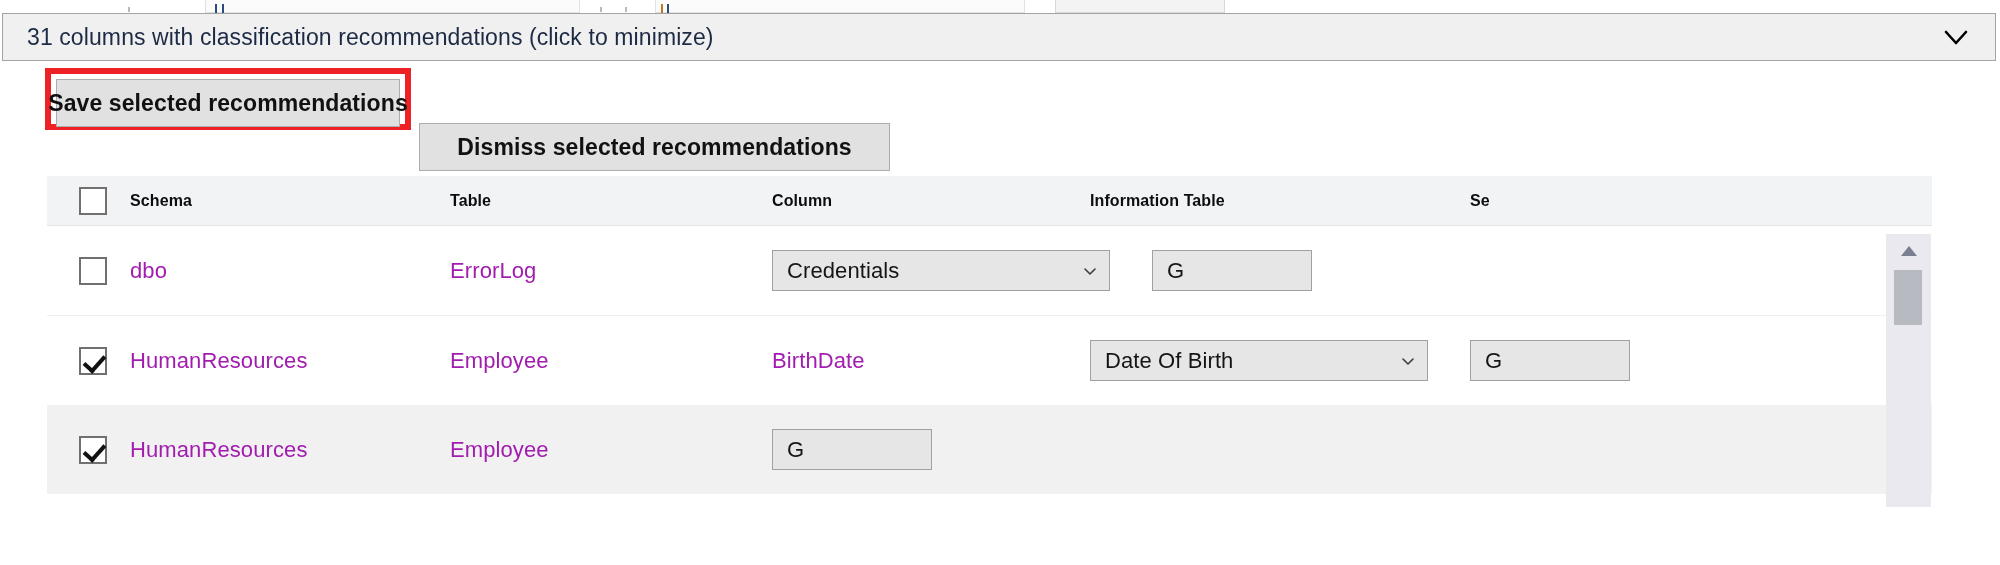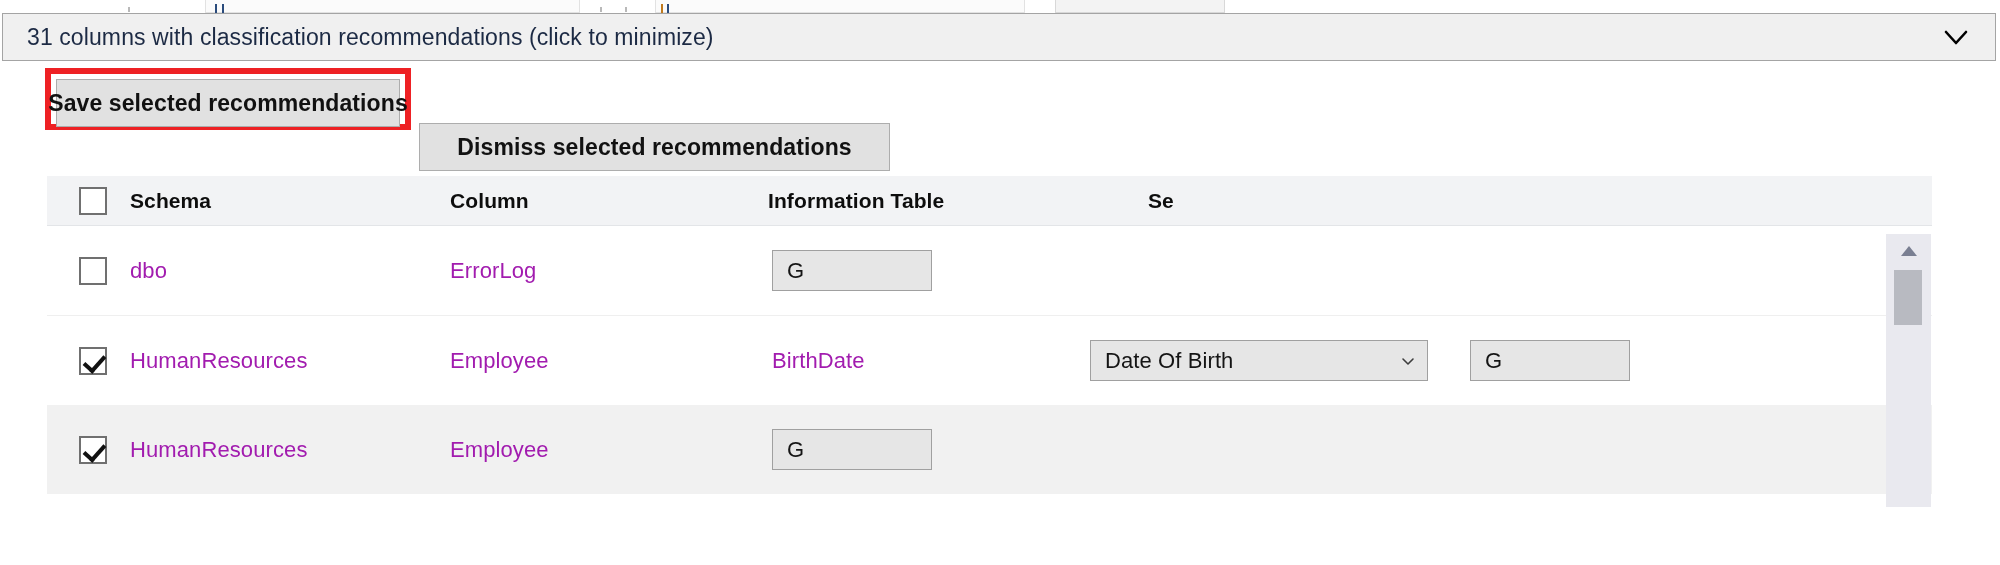--- a/index.html
+++ b/index.html
@@ -155,21 +155,21 @@
     padding-left: 8px;
     box-sizing: border-box;
   }
   .cell-schema { width: 320px; flex: 0 0 320px; }
   .cell-table  { width: 322px; flex: 0 0 322px; }
   .cell-column { width: 318px; flex: 0 0 318px; }
   .cell-type   { width: 380px; flex: 0 0 380px; }
   .cell-sens   { flex: 1 1 auto; }
 
   .grid-header .hdr-label {
-    font-size: 21px;
+    font-size: 16px;
     font-weight: bold;
     color: #0d0d0d;
     white-space: nowrap;
     letter-spacing: 0.1px;
   }
   .grid-row .cell-text {
     font-size: 22px;
     color: #a21caf;
     white-space: nowrap;
     letter-spacing: 0.1px;
@@ -282,40 +282,53 @@
 
 <div id="grid">
 
   <div class="grid-header">
     <div class="cell-check">
       <span class="chk"></span>
     </div>
     <div class="cell-schema">
       <span class="hdr-label">Schema</span>
     </div>
+    <div class="cell-table">
+      <span class="hdr-label">Table</span>
+    </div>
     <div class="cell-column">
       <span class="hdr-label">Column</span>
     </div>
     <div class="cell-type">
       <span class="hdr-label">Information Table</span>
     </div>
     <div class="cell-sens">
       <span class="hdr-label">Se</span>
     </div>
   </div>
 
   <div class="grid-row">
     <div class="cell-check">
       <span class="chk"></span>
     </div>
     <div class="cell-schema">
       <span class="cell-text">dbo</span>
     </div>
     <div class="cell-table">
       <span class="cell-text">ErrorLog</span>
+    </div>
+    <div class="cell-type">
+      <div class="dd">
+        <span class="dd-value">Credentials</span>
+        <span class="dd-arrow">
+          <svg width="18" height="18" viewBox="0 0 18 18" aria-hidden="true">
+            <polyline points="4,7 9,12 14,7" fill="none" stroke="#3d3d3d" stroke-width="1.6" stroke-linecap="round" stroke-linejoin="round"></polyline>
+          </svg>
+        </span>
+      </div>
     </div>
     <div class="cell-sens">
       <div class="dd dd-sens">
         <span class="dd-value">G</span>
       </div>
     </div>
   </div>
 
   <div class="grid-row divider">
     <div class="cell-check">

